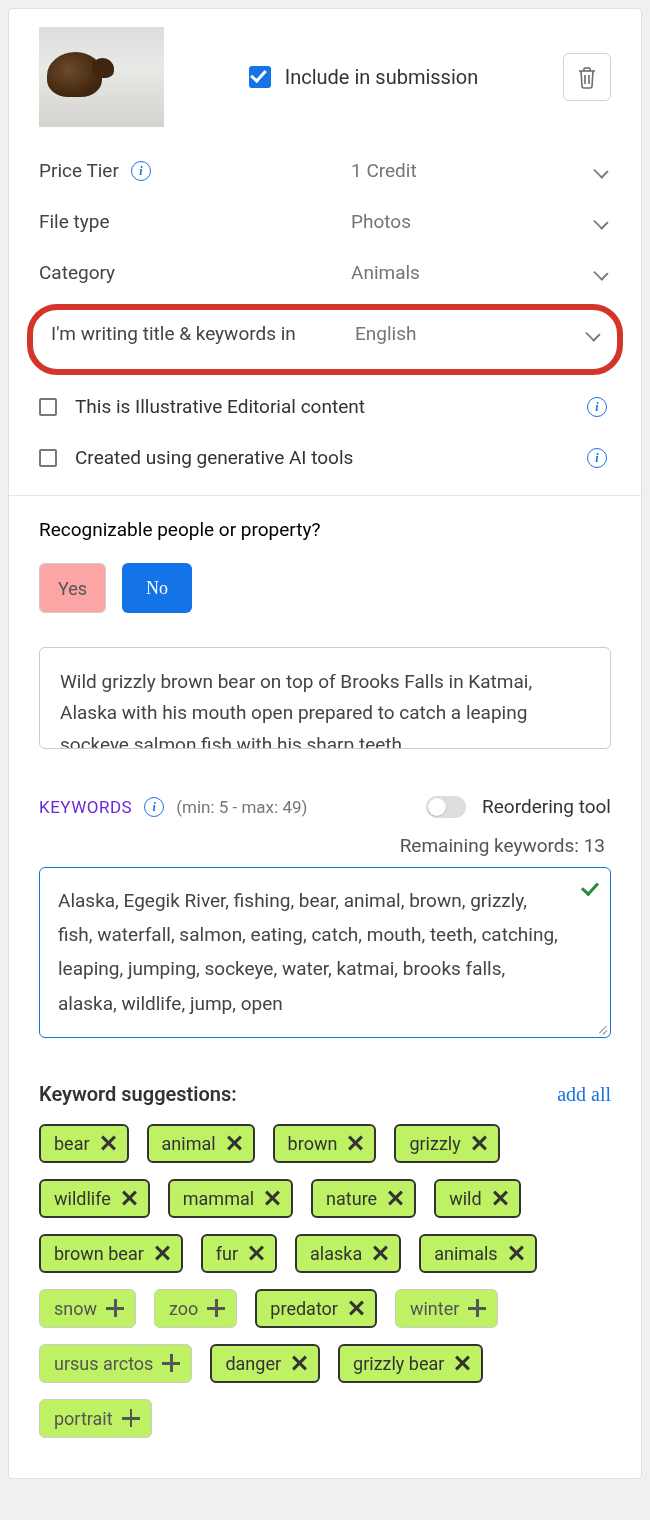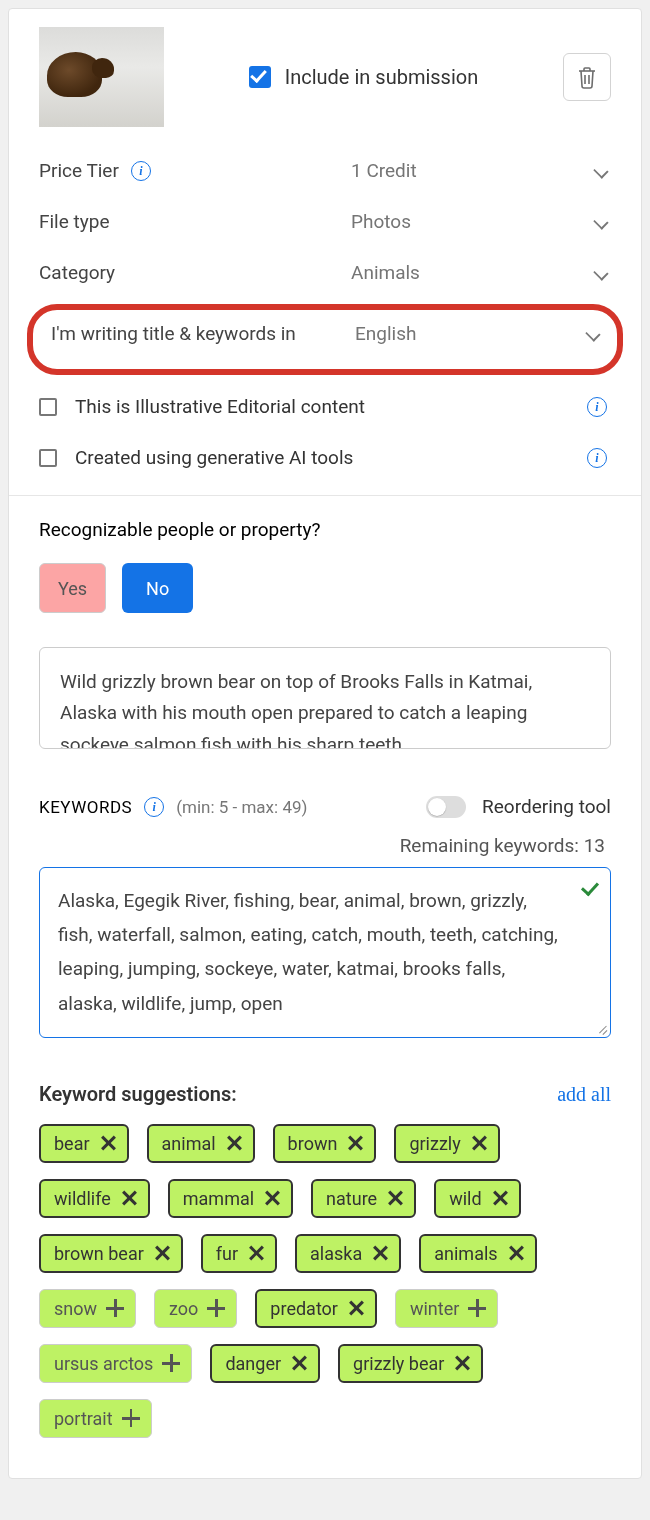--- a/index.html
+++ b/index.html
@@ -202,20 +202,21 @@
     }
     .btn-outline {
       background: #fca5a5;
       border: 1px solid #ccc;
       color: #555;
     }
     .btn-primary {
       background: #1473e6;
       color: #fff;
       padding: 6px 24px;
+      font-family: Liberation Serif, serif;
     }
     .textarea {
       margin: 4px 30px;
       border: 1px solid #ccc;
       border-radius: 6px;
       padding: 18px 20px;
       height: 102px;
       overflow: hidden;
       font-size: 19px;
       line-height: 1.65;
@@ -228,21 +229,21 @@
       padding: 42px 30px 16px 30px;
     }
     .kw-left {
       display: flex;
       align-items: center;
       gap: 12px;
     }
     .kw-title {
       font-size: 17px;
       letter-spacing: 0.5px;
-      color: #000000;
+      color: #6d28d9;
     }
     .kw-minmax {
       font-size: 17px;
       color: #777;
     }
     .toggle-wrap {
       display: flex;
       align-items: center;
       gap: 16px;
     }

